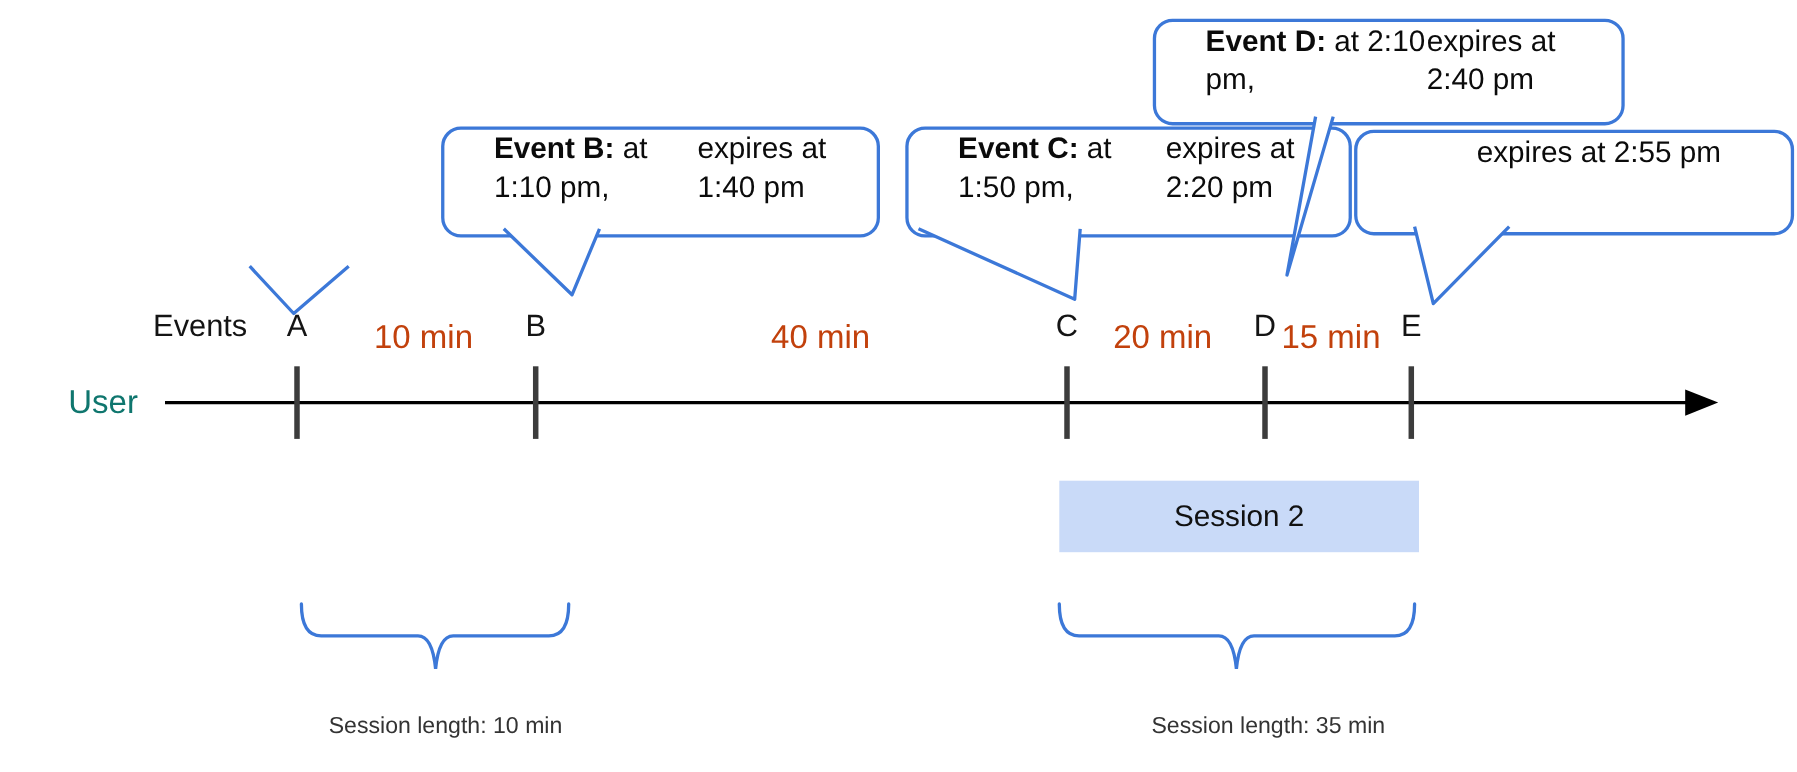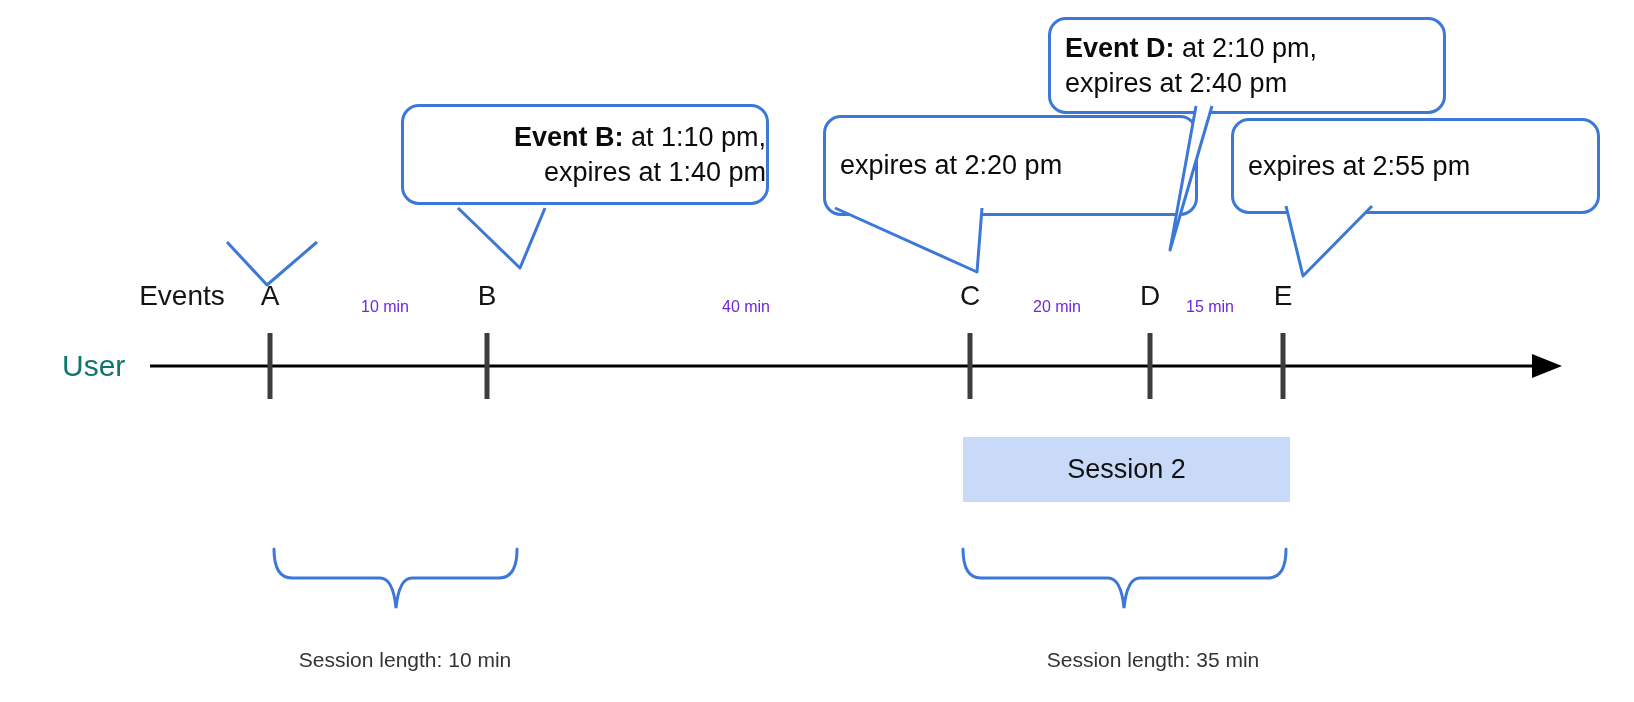--- a/index.html
+++ b/index.html
@@ -4,27 +4,27 @@
 <style>
   html,body{margin:0;padding:0;background:#fff;}
   #canvas{
     position:relative;width:1634px;height:702px;background:#ffffff;
     font-family:"Liberation Sans","DejaVu Sans",sans-serif;color:#111;overflow:hidden;
   }
   #baseSvg,#canvas svg.tail{position:absolute;}
   #baseSvg{left:0;top:0;z-index:1;}
   .bubble{
     position:absolute;z-index:2;background:#fff;border:3px solid #3c78d8;border-radius:18px;
-    display:flex;flex-direction:column;justify-content:center;
-    padding-left:14px;font-size:27px;line-height:35px;color:#0b0b0b;
+    display:flex;justify-content:center;
+    padding-left:45px;font-size:27px;line-height:35px;color:#0b0b0b;
   }
   .bubble .bb{font-weight:bold;}
   svg.tail{z-index:3;overflow:visible;}
   .tick-label{position:absolute;z-index:2;width:60px;text-align:center;font-size:28px;line-height:30px;color:#141414;}
-  .interval-label{position:absolute;z-index:2;width:120px;text-align:center;font-size:16px;line-height:26px;color:#6d28d9;}
+  .interval-label{position:absolute;z-index:2;width:120px;text-align:center;font-size:30px;line-height:26px;color:#c2410c;}
   .axis-label{position:absolute;z-index:2;font-size:30px;line-height:36px;color:#0f766e;}
   .events-label{position:absolute;z-index:2;font-size:28px;line-height:30px;color:#141414;}
   .session-box{
     position:absolute;z-index:2;background:#c9daf8;display:flex;align-items:center;justify-content:center;
     font-size:27px;color:#111;
   }
   .session-length{position:absolute;z-index:2;width:400px;text-align:center;font-size:21px;color:#333;}
 </style>
 </head>
 <body>
@@ -40,29 +40,30 @@
     <line x1="1150" y1="333" x2="1150" y2="399" stroke="#3c3c3c" stroke-width="5"></line>
     <line x1="1283" y1="333" x2="1283" y2="399" stroke="#3c3c3c" stroke-width="5"></line>
     <path d="M 274 549 Q 274 578 292 578 H 380 Q 393 578 396 608 Q 399 578 412 578 H 499 Q 517 578 517 549" fill="none" stroke="#3c78d8" stroke-width="3" stroke-linecap="round"></path>
     <path d="M 963 549 Q 963 578 981 578 H 1108 Q 1121 578 1124 608 Q 1127 578 1140 578 H 1268 Q 1286 578 1286 549" fill="none" stroke="#3c78d8" stroke-width="3" stroke-linecap="round"></path>
   </svg>
 
   <svg class="tail" style="left:220px;top:240px;" width="110" height="52" viewBox="0 0 110 52">
     <path d="M 7 2 L 47 45 L 97 2" fill="#ffffff" stroke="#3c78d8" stroke-width="3" stroke-linejoin="round"></path>
   </svg>
 
-  <div class="bubble" style="left:401px;top:104px;width:348px;height:95px;text-align:right;">
+  <div class="bubble" style="left:401px;top:115px;width:348px;height:95px;">
     <div><span class="bb">Event B:</span><span> at 1:10 pm,</span></div>
     <div>expires at 1:40 pm</div>
   </div>
   <svg class="tail" style="left:451px;top:206px;" width="105" height="70" viewBox="0 0 105 70">
     <path d="M 7 2 L 69 62 L 94 2" fill="#ffffff" stroke="#3c78d8" stroke-width="3" stroke-linejoin="round"></path>
   </svg>
 
   <div class="bubble" style="left:823px;top:115px;width:355px;height:95px;">
+    <div><span class="bb">Event C:</span><span> at 1:50 pm,</span></div>
     <div>expires at 2:20 pm</div>
   </div>
   <svg class="tail" style="left:828px;top:206px;" width="165" height="75" viewBox="0 0 165 75">
     <path d="M 7 2 L 149 66 L 154 2" fill="#ffffff" stroke="#3c78d8" stroke-width="3" stroke-linejoin="round"></path>
   </svg>
 
   <div class="bubble" style="left:1048px;top:17px;width:378px;height:91px;">
     <div><span class="bb">Event D:</span><span> at 2:10 pm,</span></div>
     <div>expires at 2:40 pm</div>
   </div>

